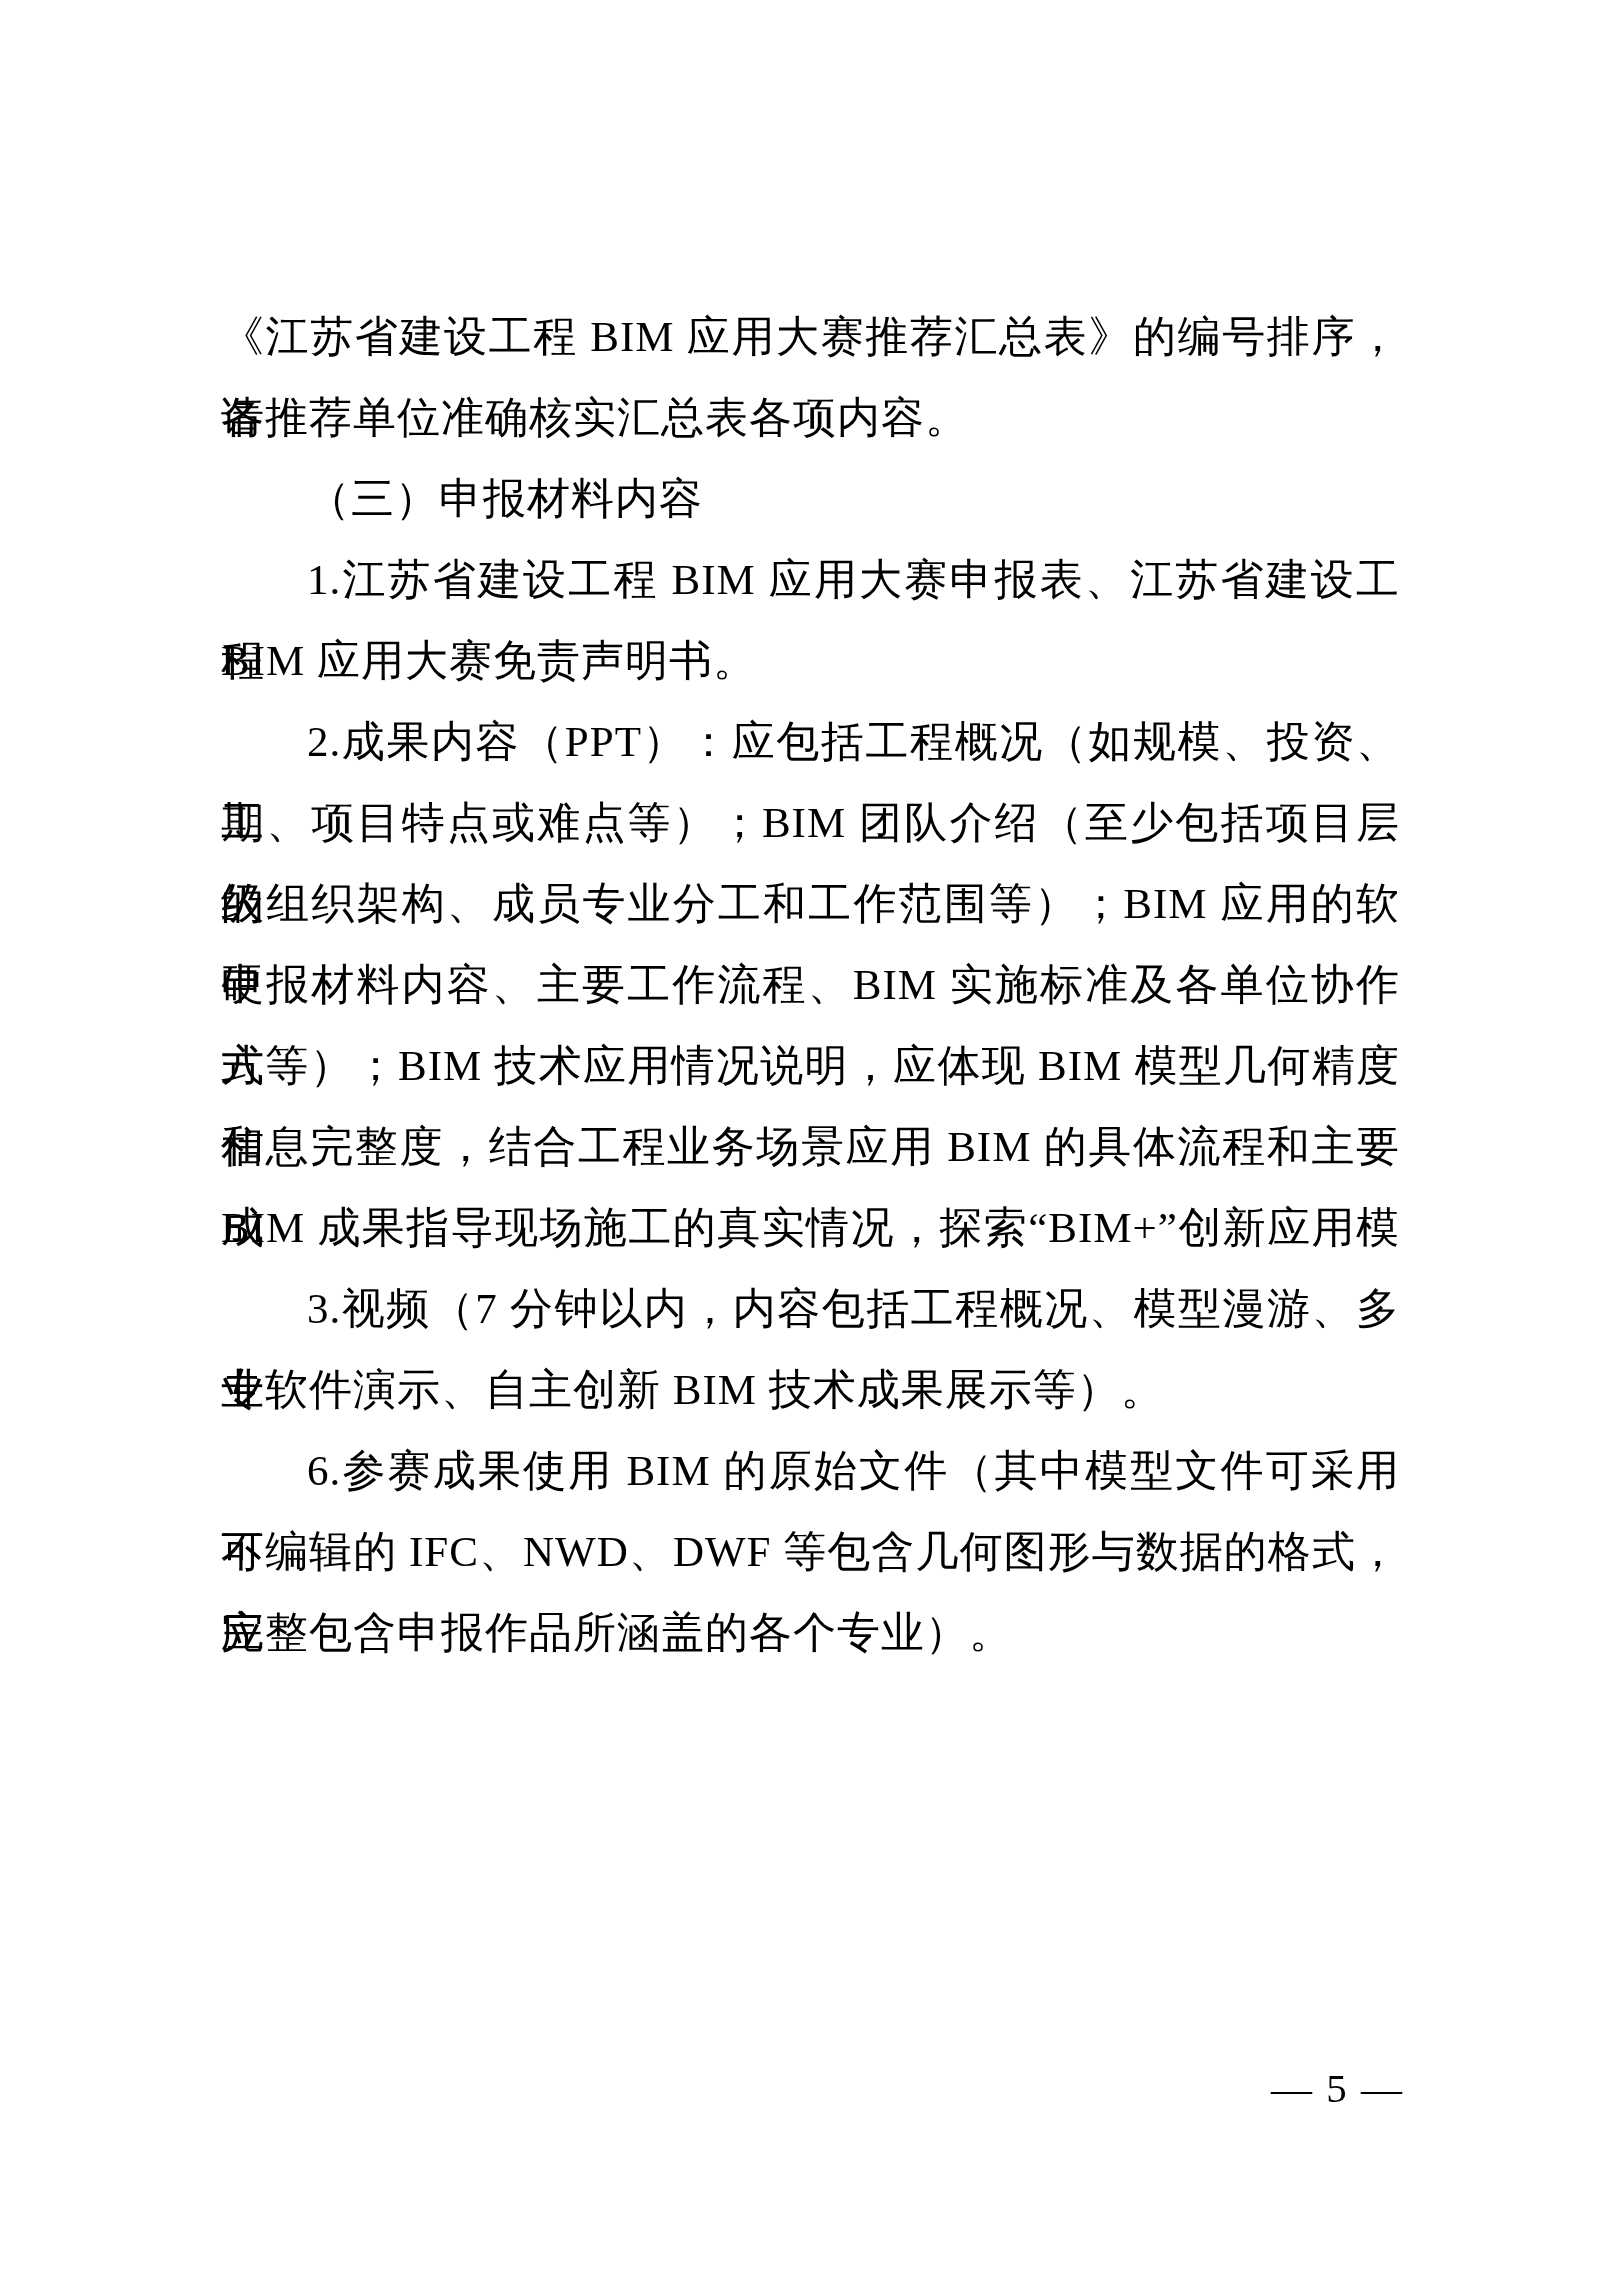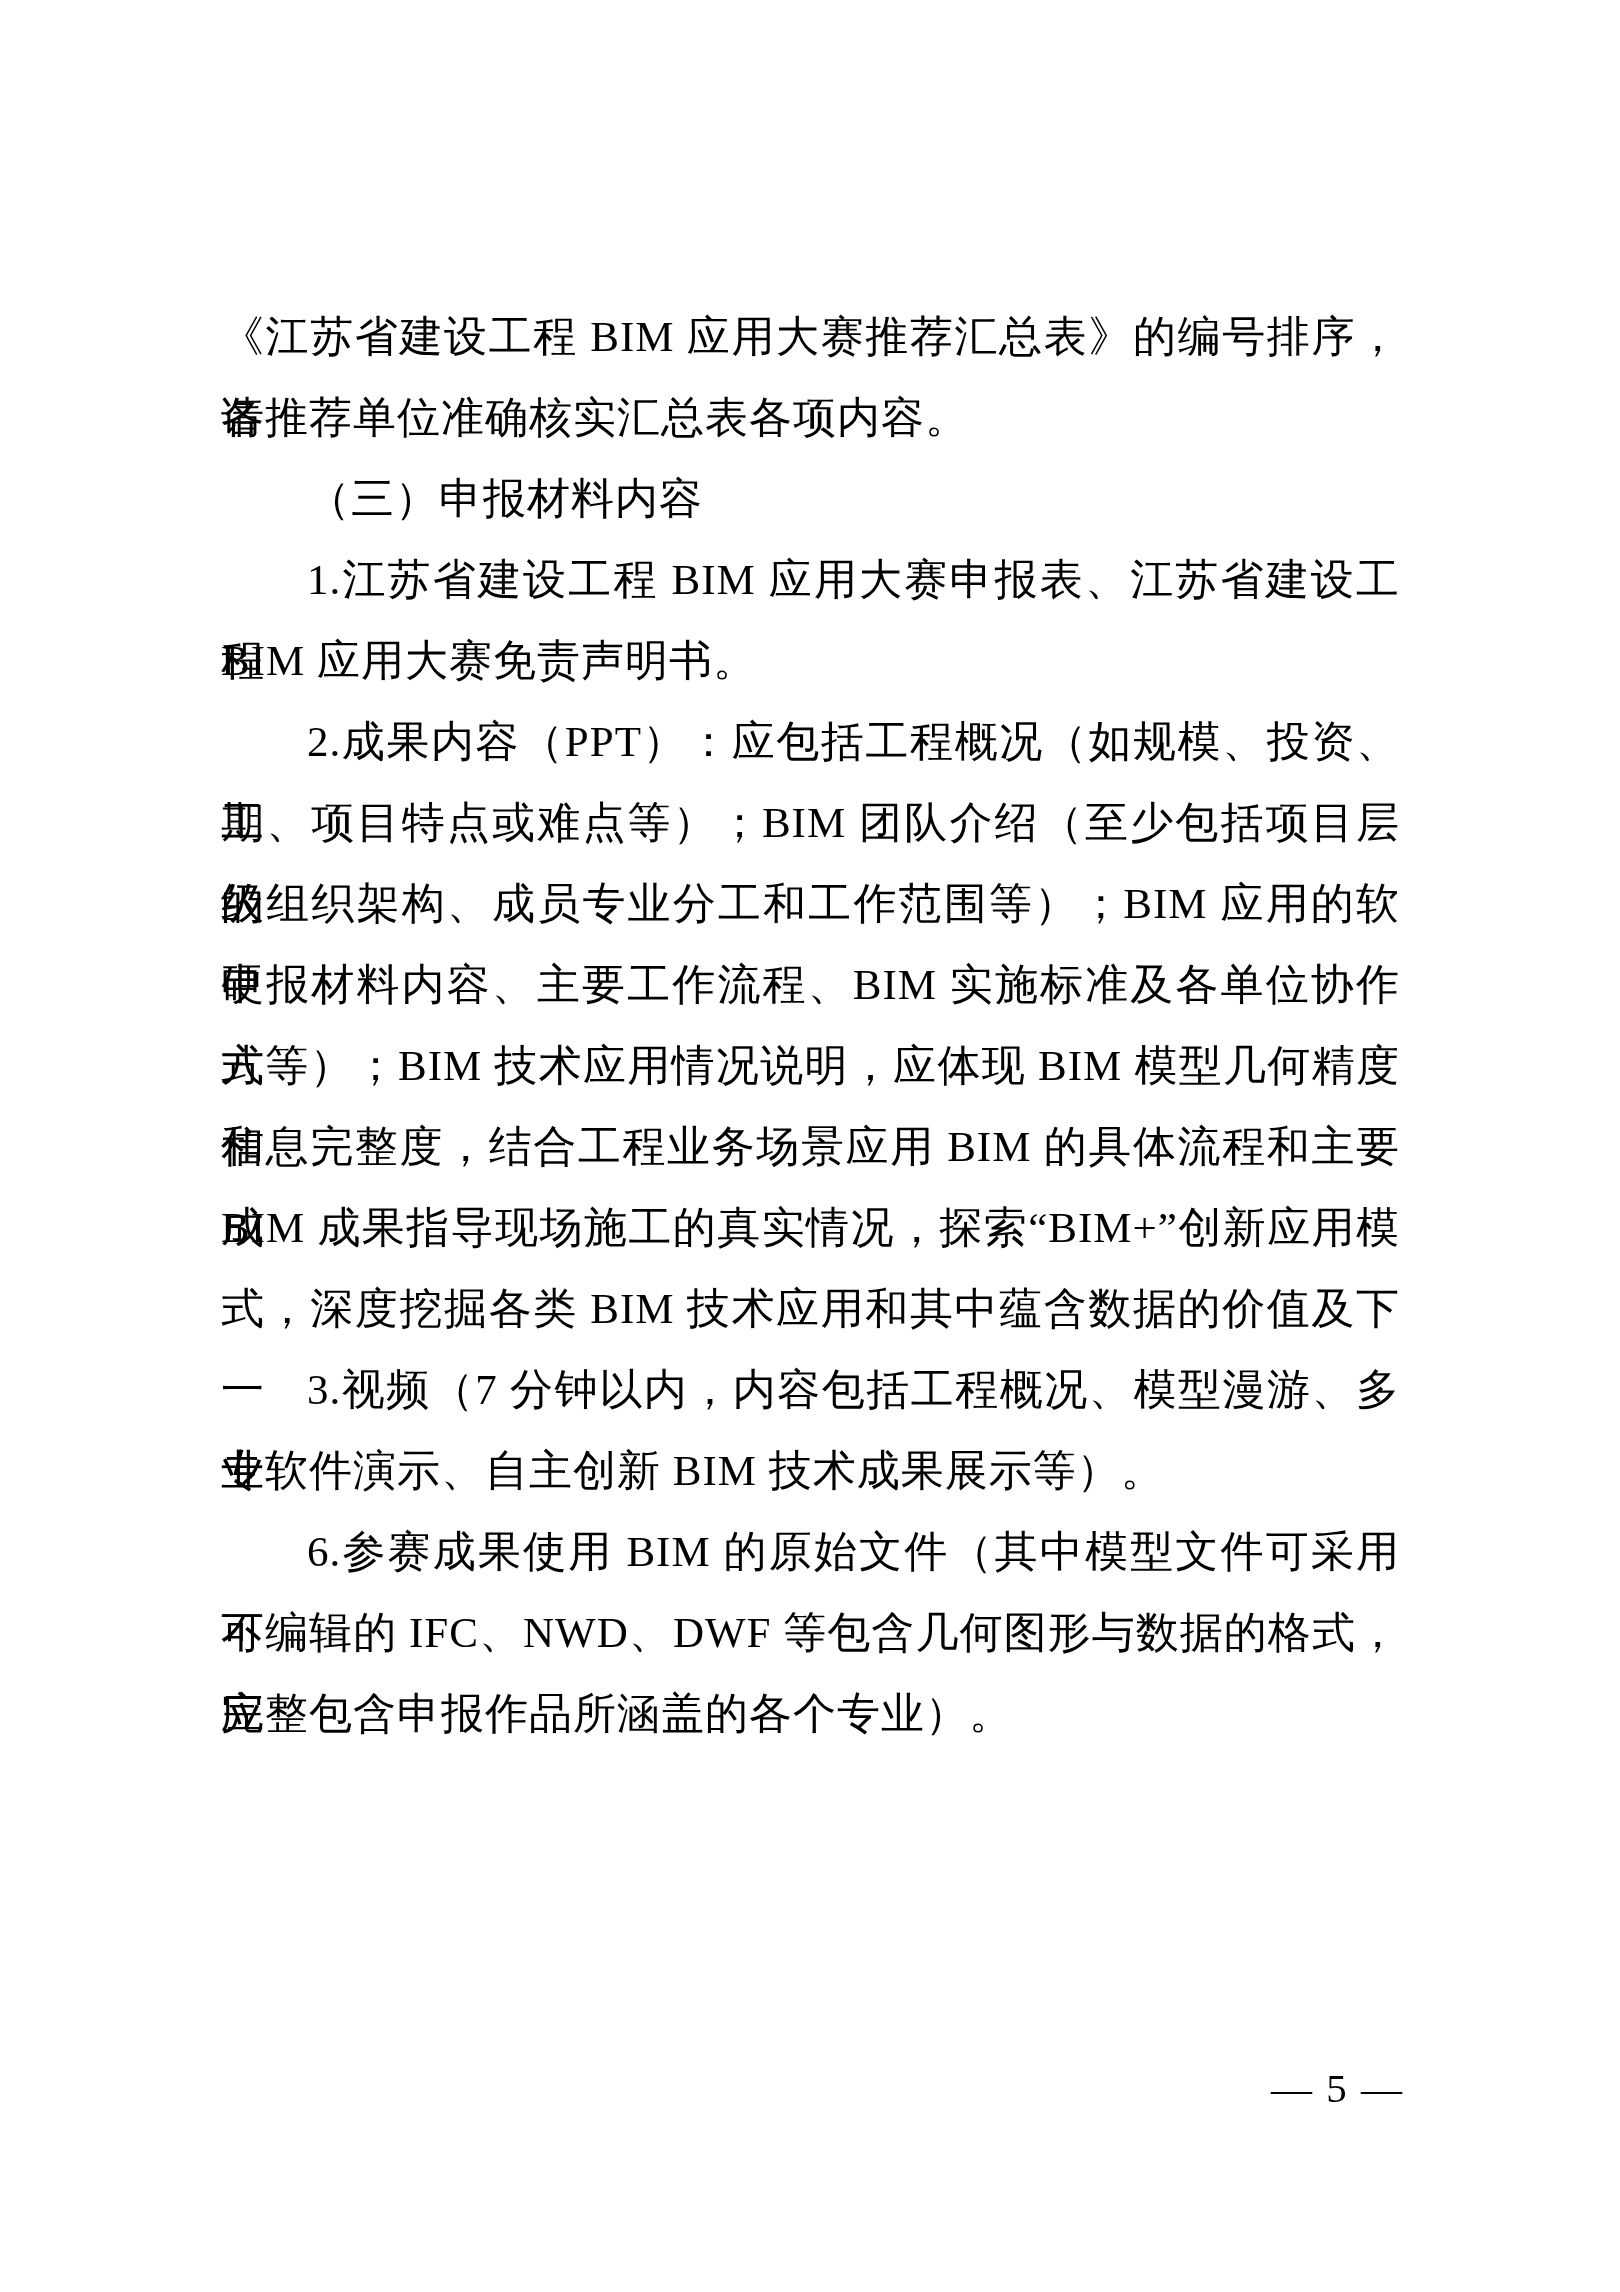--- a/index.html
+++ b/index.html
@@ -58,21 +58,20 @@
       <div class="line indent">（三）申报材料内容</div>
       <div class="line indent fill">1.江苏省建设工程 BIM 应用大赛申报表、江苏省建设工程</div>
       <div class="line">BIM 应用大赛免责声明书。</div>
       <div class="line indent fill">2.成果内容（PPT）：应包括工程概况（如规模、投资、工</div>
       <div class="line fill">期、项目特点或难点等）；BIM 团队介绍（至少包括项目层级</div>
       <div class="line fill">的组织架构、成员专业分工和工作范围等）；BIM 应用的软硬</div>
       <div class="line fill">申报材料内容、主要工作流程、BIM 实施标准及各单位协作方</div>
       <div class="line fill">式等）；BIM 技术应用情况说明，应体现 BIM 模型几何精度和</div>
       <div class="line fill">信息完整度，结合工程业务场景应用 BIM 的具体流程和主要成</div>
       <div class="line fill">BIM 成果指导现场施工的真实情况，探索“BIM+”创新应用模</div>
-      <div class="line fill">式，深度挖掘各类 BIM 技术应用和其中蕴含数据的价值及下一</div>
       <div class="line indent fill">3.视频（7 分钟以内，内容包括工程概况、模型漫游、多专</div>
       <div class="line">业软件演示、自主创新 BIM 技术成果展示等）。</div>
       <div class="line indent fill">6.参赛成果使用 BIM 的原始文件（其中模型文件可采用不</div>
       <div class="line fill">可编辑的 IFC、NWD、DWF 等包含几何图形与数据的格式，应</div>
       <div class="line">完整包含申报作品所涵盖的各个专业）。</div>
     </div>
   <div class="page-number">— 5 —</div>
 </div>
 
 

